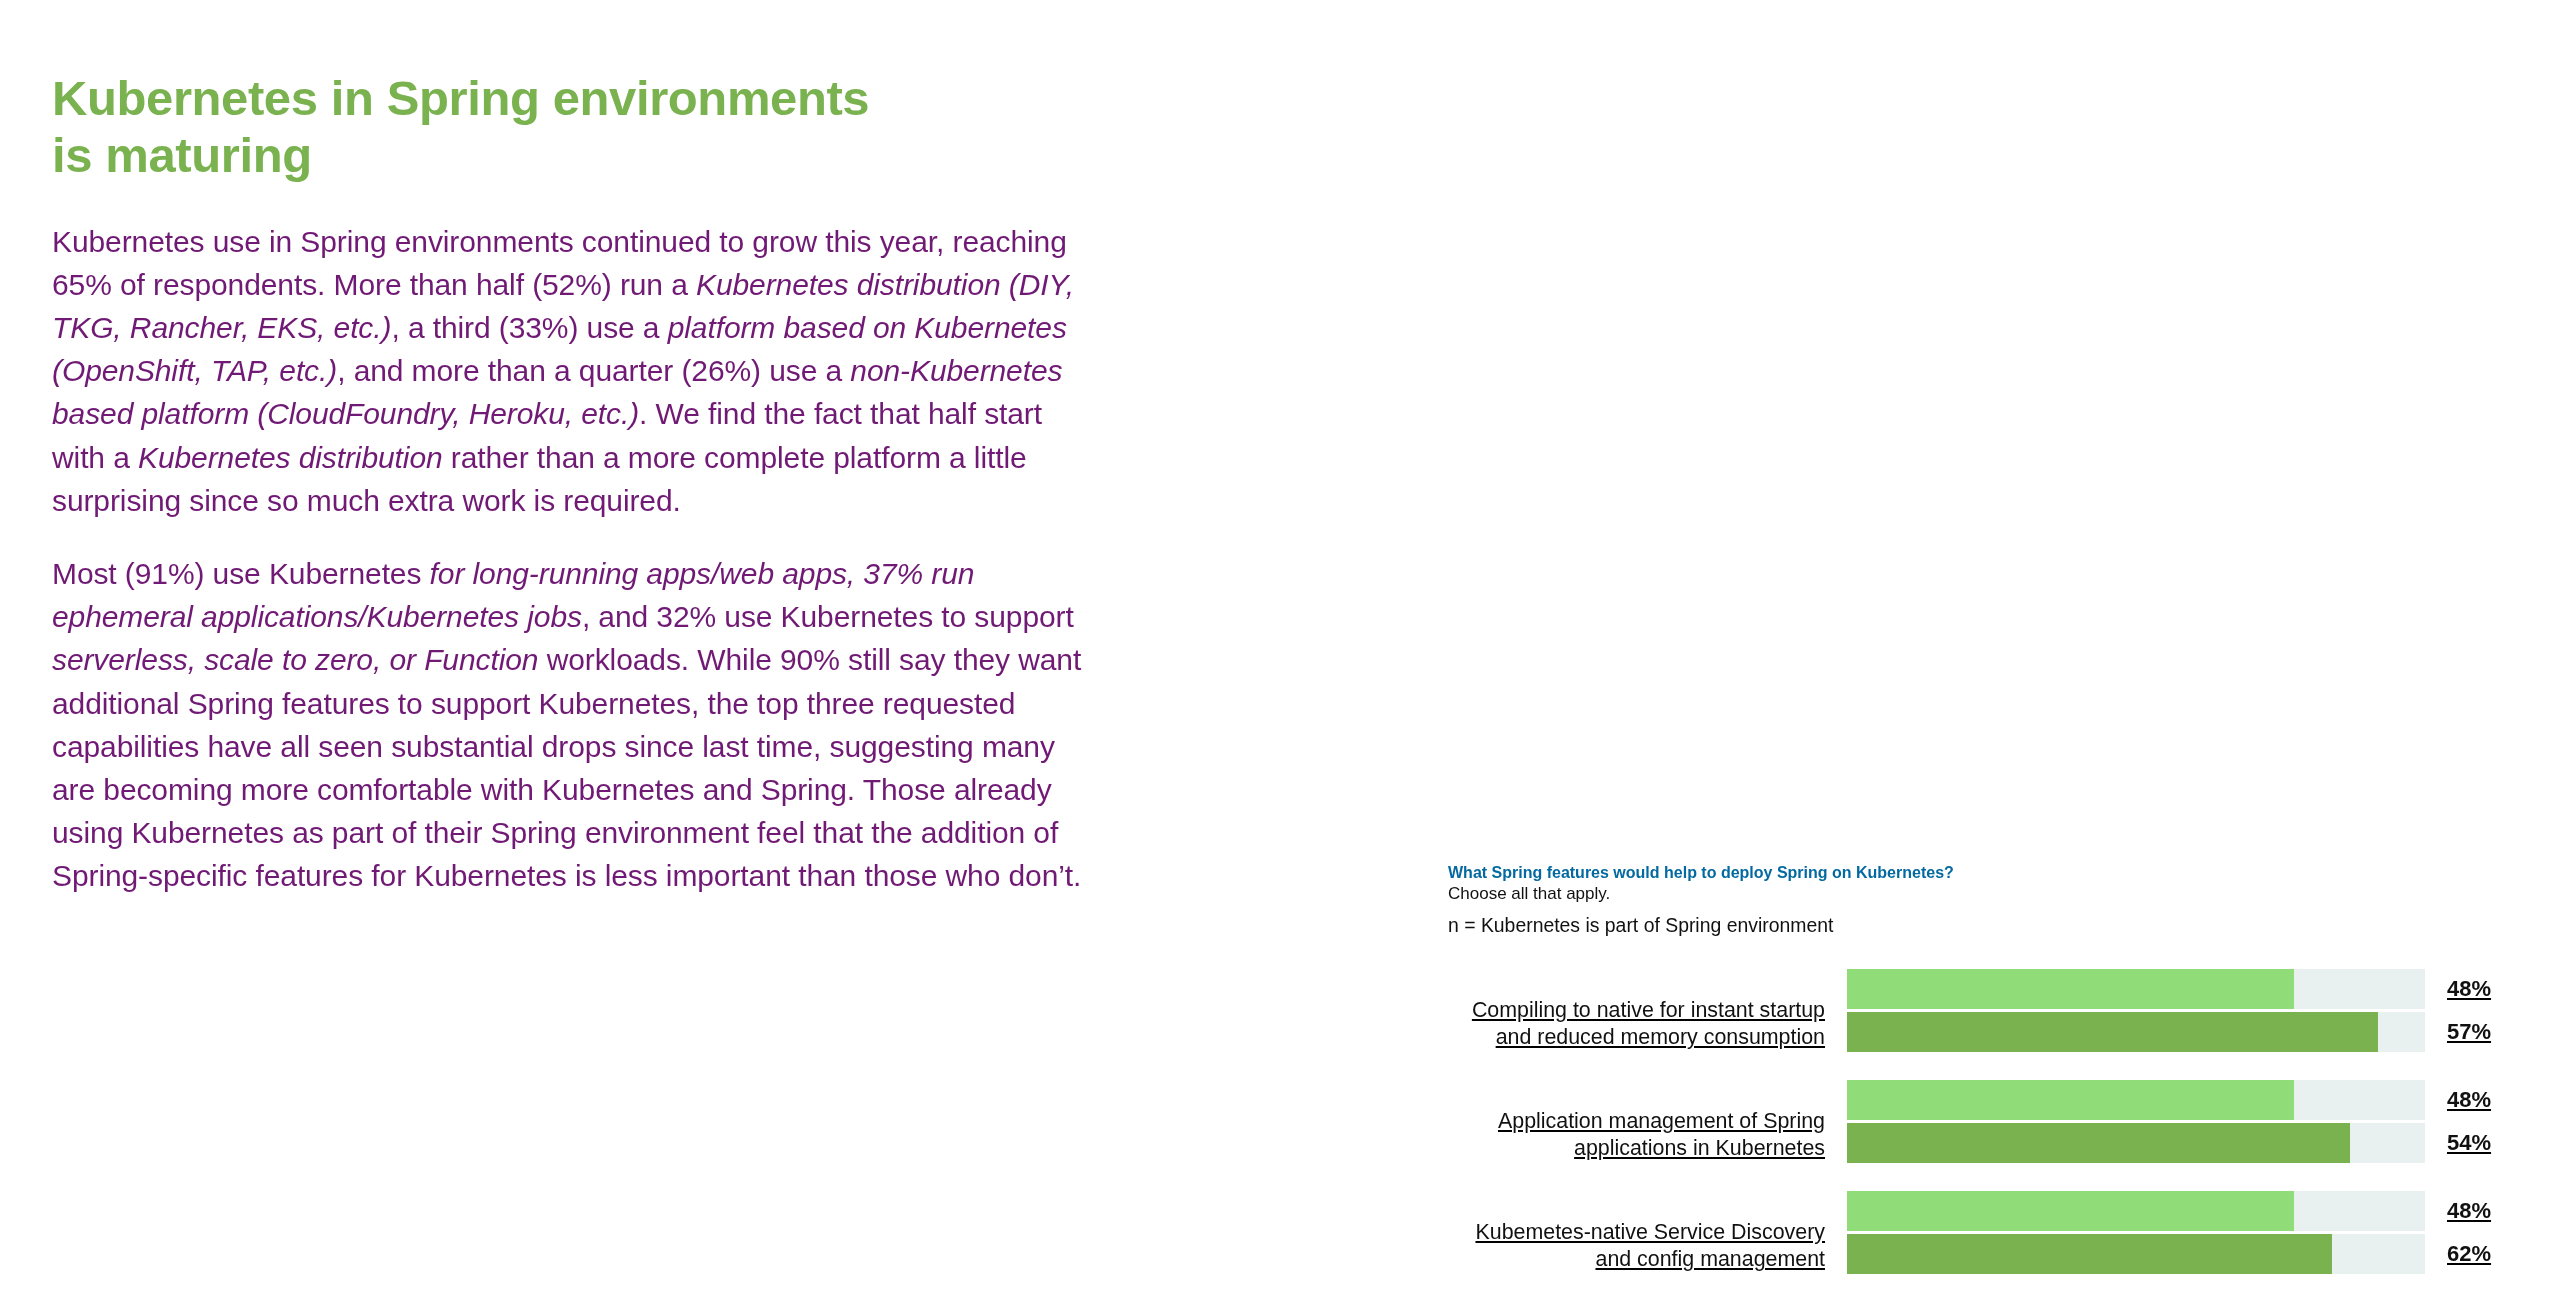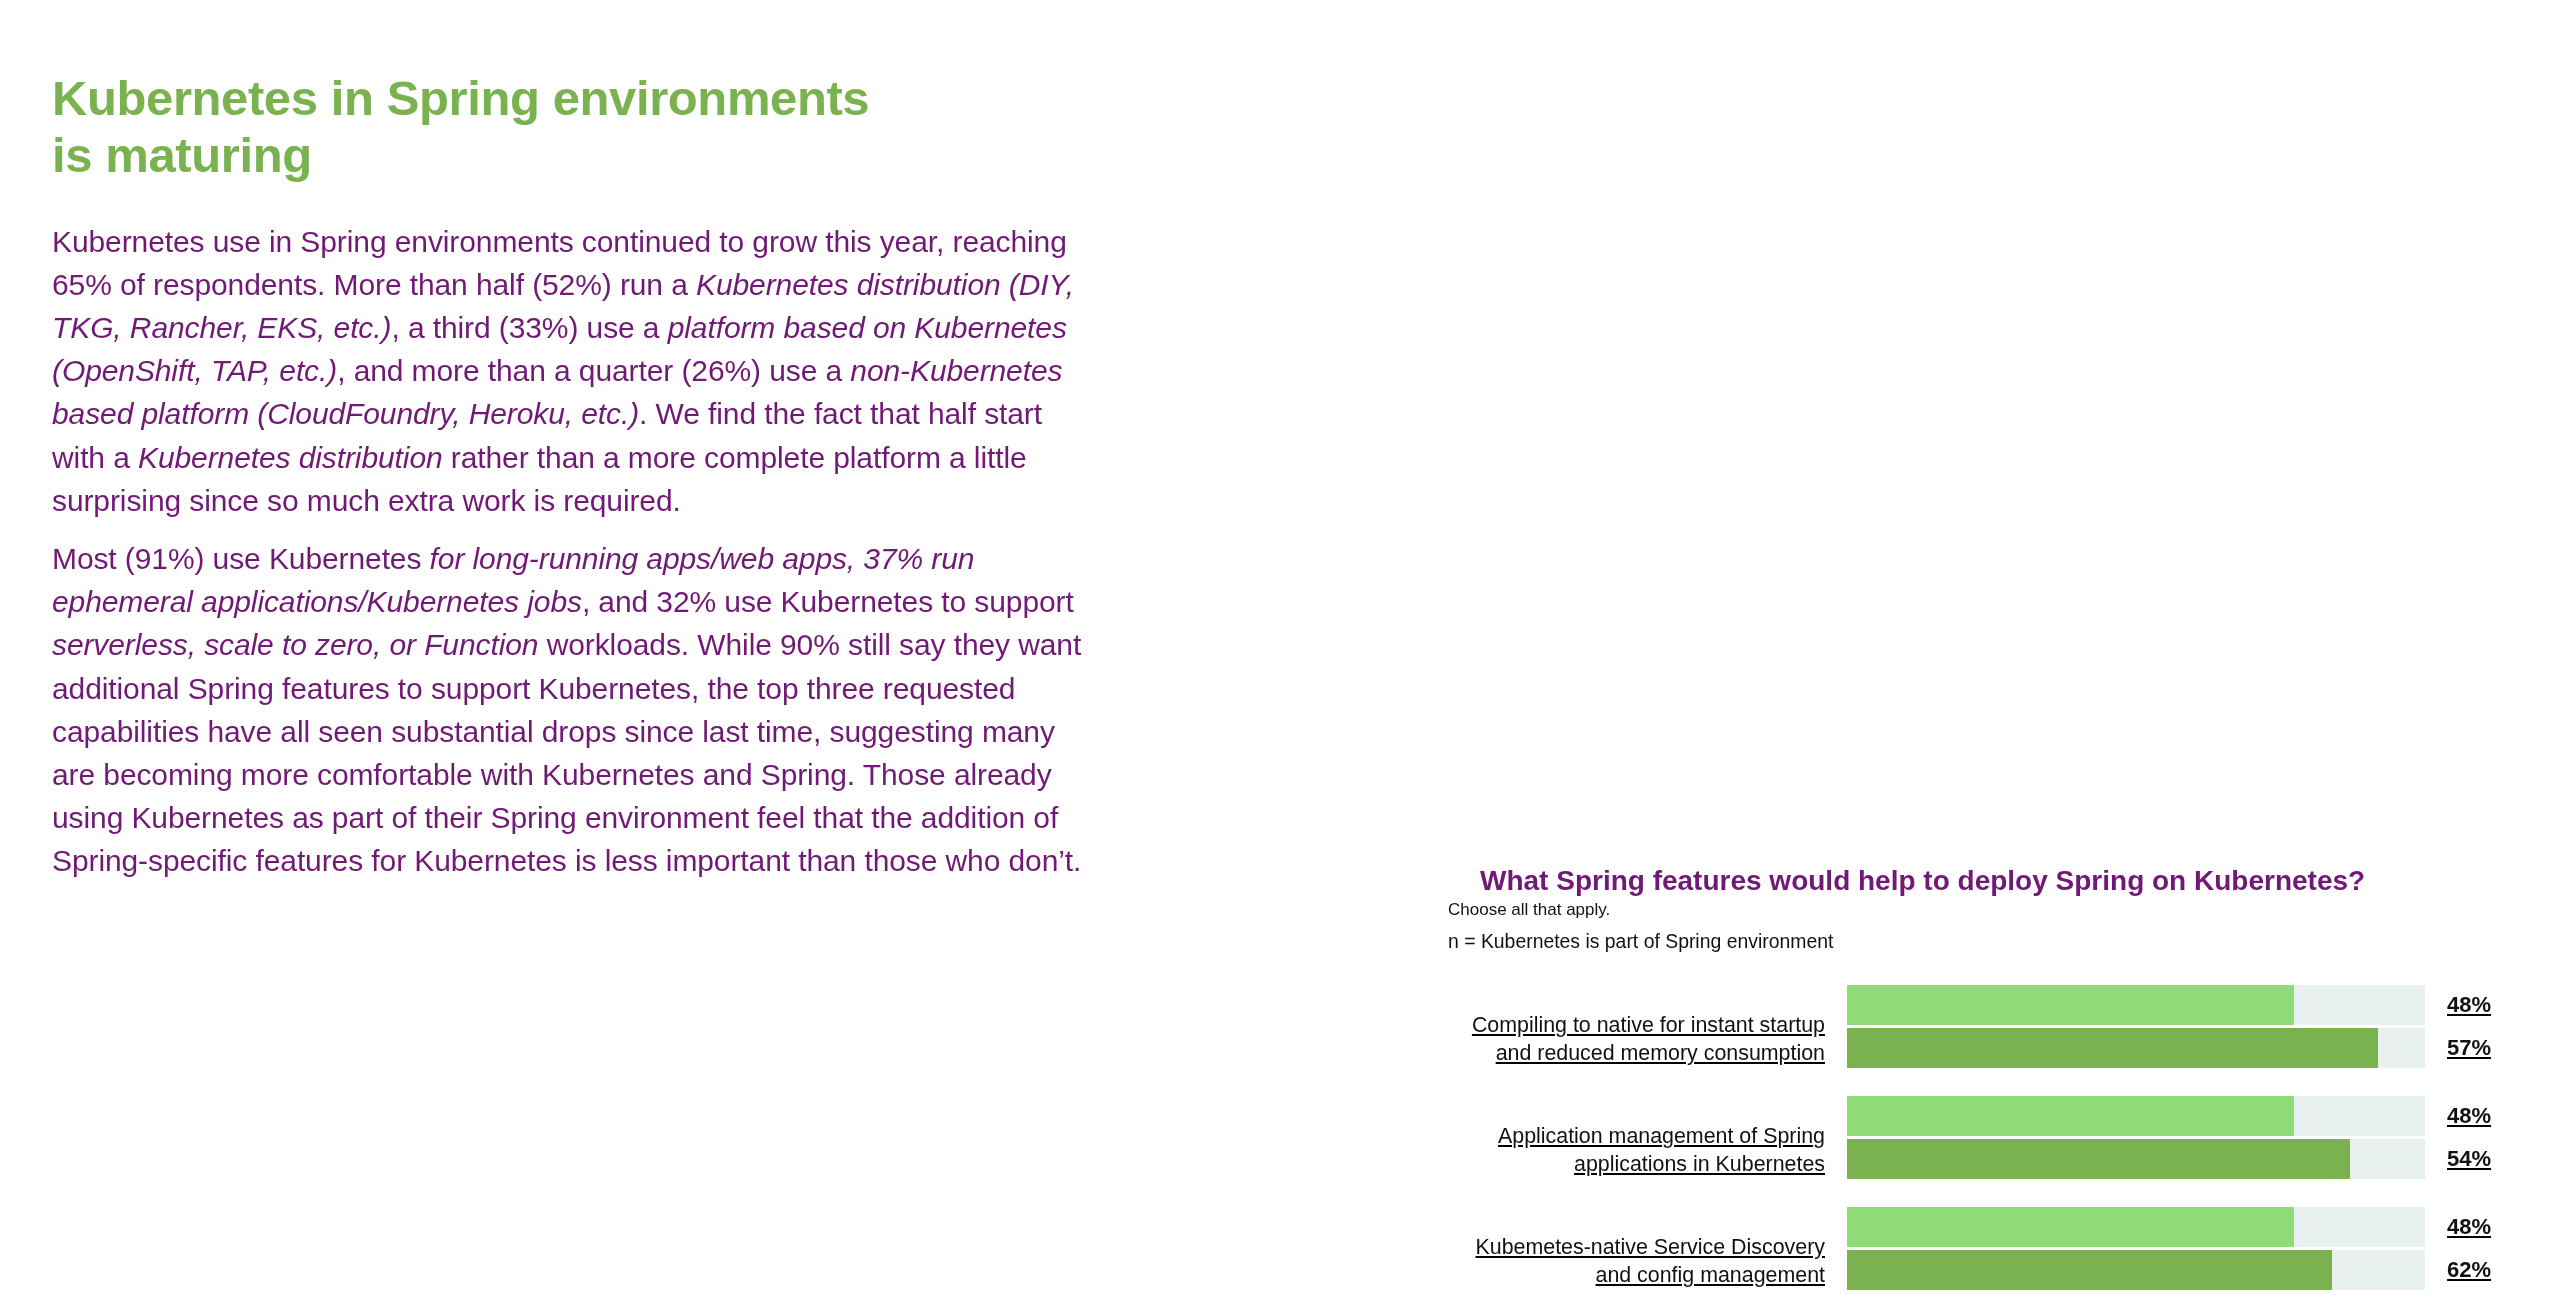--- a/index.html
+++ b/index.html
@@ -26,21 +26,21 @@
     margin-bottom: 36px;
   }
   .headline .l2 { display: block; }
 
   .body-par {
     color: #701a75;
     font-size: 30px;
     line-height: 1.44;
     letter-spacing: -0.1px;
   }
-  .body-par + .body-par { margin-top: 15px; }
+  .body-par + .body-par { margin-top: 30px; }
   .body-par i { font-style: italic; }
 
   
   .right-col {
     position: absolute;
     left: 1436px; top: 0;
     width: 1140px; height: 1316px;
   }
 
   
@@ -66,25 +66,24 @@
     color: #1b1b1b;
   }
 
   
   .bars-block {
     position: absolute;
     left: 12px; top: 863px;
     width: 1127px;
   }
   .bars-title {
-    font-size: 28px;
+    font-size: 16px;
     font-weight: 700;
-    color: #701a75;
+    color: #0369a1;
     line-height: 1.28;
-    margin-left: 32px;
   }
   .bars-subtitle {
     font-size: 17px;
     font-weight: 400;
     color: #111;
     line-height: 1.28;
   }
   .bars-note {
     font-size: 19.4px;
     color: #111;

